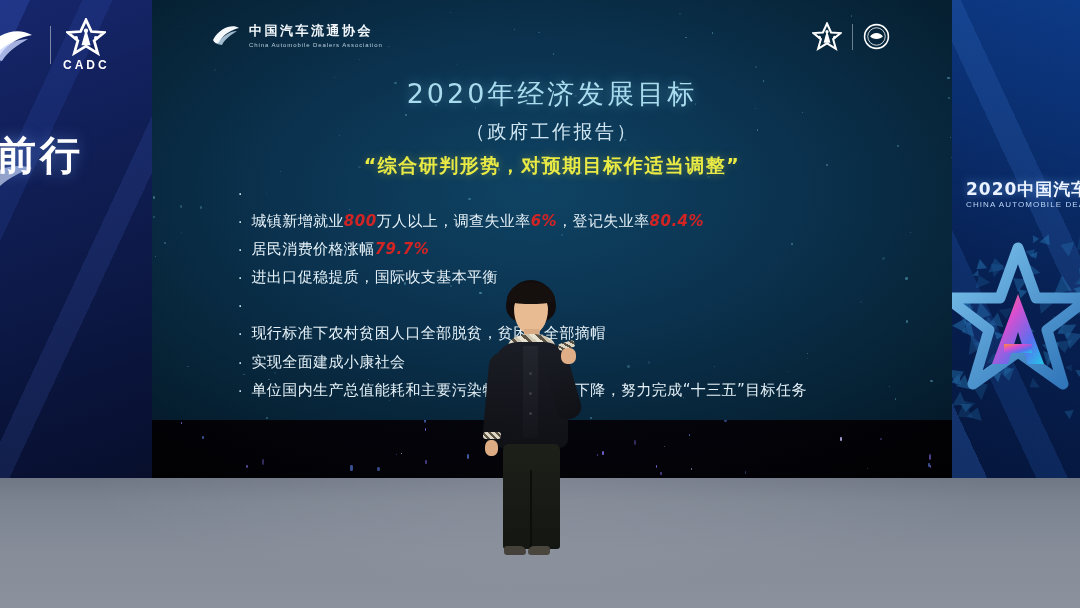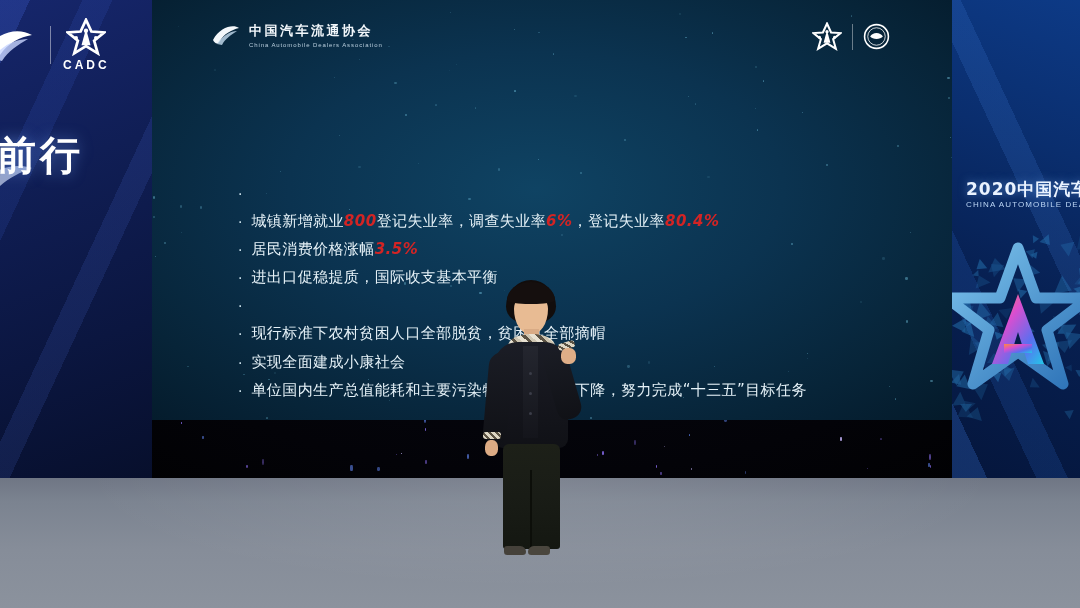--- a/index.html
+++ b/index.html
@@ -770,32 +770,37 @@
         <circle cx="33" cy="22" r="2.2" fill="#fff"></circle>
       </svg>
       <div class="mini-div"></div>
       <svg viewBox="0 0 34 34" width="27" height="27">
         <circle cx="17" cy="17" r="15" fill="none" stroke="#fff" stroke-width="2"></circle>
         <circle cx="17" cy="17" r="11" fill="none" stroke="#fff" stroke-width="1"></circle>
         <path d="M9 17 C12 11, 22 11, 25 17 C22 21, 12 21, 9 17 Z" fill="#fff"></path>
       </svg>
     </div>
 
+    <div class="title-block">
+      <div class="slide-title">2020年经济发展目标</div>
+      <div class="slide-subtitle">（政府工作报告）</div>
+      <div class="slide-quote">“综合研判形势，对预期目标作适当调整”</div>
+    </div>
 
     <div class="bullets" id="bullets">
         <div class="bullet">
           <span class="dot">·</span>
         </div>
         <div class="bullet">
           <span class="dot">·</span>
-          <span class="txt"><span>城镇新增就业</span><span class="hl">800</span><span>登记失业率，调查失业率</span><span class="hl">6%</span><span>，登记失业率</span><span class="hl">80.4%</span></span>
+          <span class="txt"><span>城镇新增就业</span><span class="hl">800</span><span>万人以上，调查失业率</span><span class="hl">6%</span><span>，登记失业率</span><span class="hl">80.4%</span></span>
         </div>
         <div class="bullet">
           <span class="dot">·</span>
-          <span class="txt"><span>居民消费价格涨幅</span><span class="hl">3.5%</span></span>
+          <span class="txt"><span>居民消费价格涨幅</span><span class="hl">79.7%</span></span>
         </div>
         <div class="bullet">
           <span class="dot">·</span>
           <span class="txt"><span>进出口促稳提质，国际收支基本平衡</span></span>
         </div>
         <div class="bullet">
           <span class="dot">·</span>
         </div>
         <div class="bullet">
           <span class="dot">·</span>

